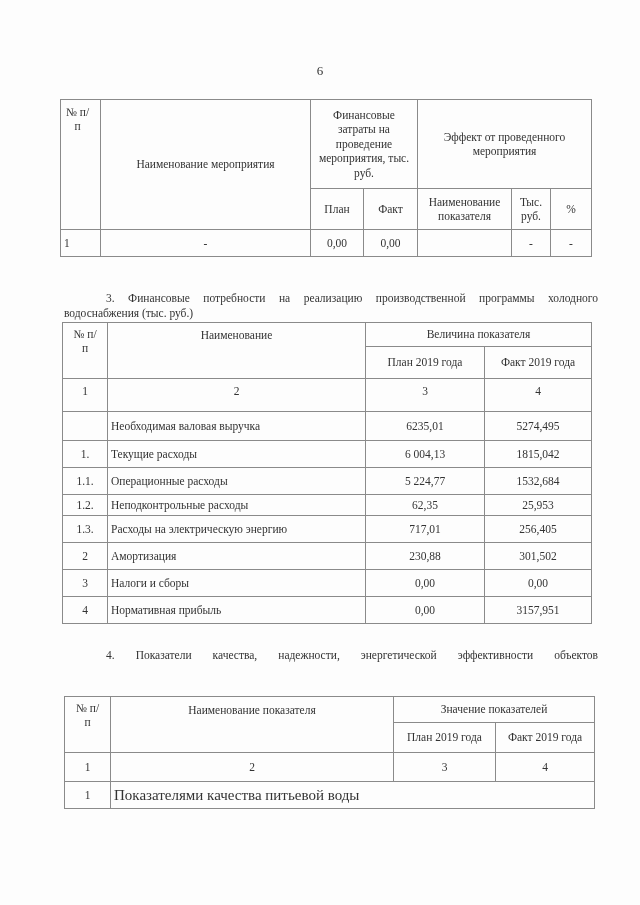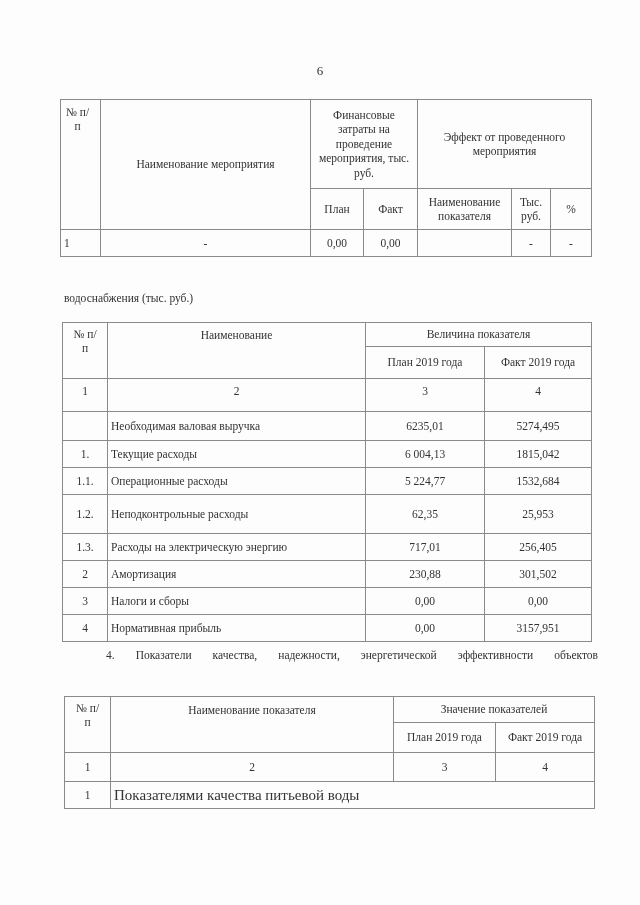--- a/index.html
+++ b/index.html
@@ -80,20 +80,21 @@
     <td>0,00</td>
     <td>0,00</td>
     <td></td>
     <td>-</td>
     <td>-</td>
   </tr>
 </tbody>
   </table>
 
 <div class="para" style="left:64px; top:291px; width:534px;">
+  <span class="first">3. Финансовые потребности на реализацию производственной программы холодного</span>
   <span>водоснабжения (тыс. руб.)</span>
 </div>
 
 <table style="left:62px; top:322px; width:529px;">
   <colgroup>
     <col style="width:45px">
       <col style="width:258px">
       <col style="width:119px">
       <col style="width:107px">
   </colgroup>
@@ -124,21 +125,21 @@
     <td class="left">Текущие расходы</td>
     <td>6 004,13</td>
     <td>1815,042</td>
   </tr>
   <tr style="height:27px">
     <td>1.1.</td>
     <td class="left">Операционные расходы</td>
     <td>5 224,77</td>
     <td>1532,684</td>
   </tr>
-  <tr style="height:39px">
+  <tr style="height:21px">
     <td>1.2.</td>
     <td class="left">Неподконтрольные расходы</td>
     <td>62,35</td>
     <td>25,953</td>
   </tr>
   <tr style="height:27px">
     <td>1.3.</td>
     <td class="left">Расходы на электрическую энергию</td>
     <td>717,01</td>
     <td>256,405</td>

